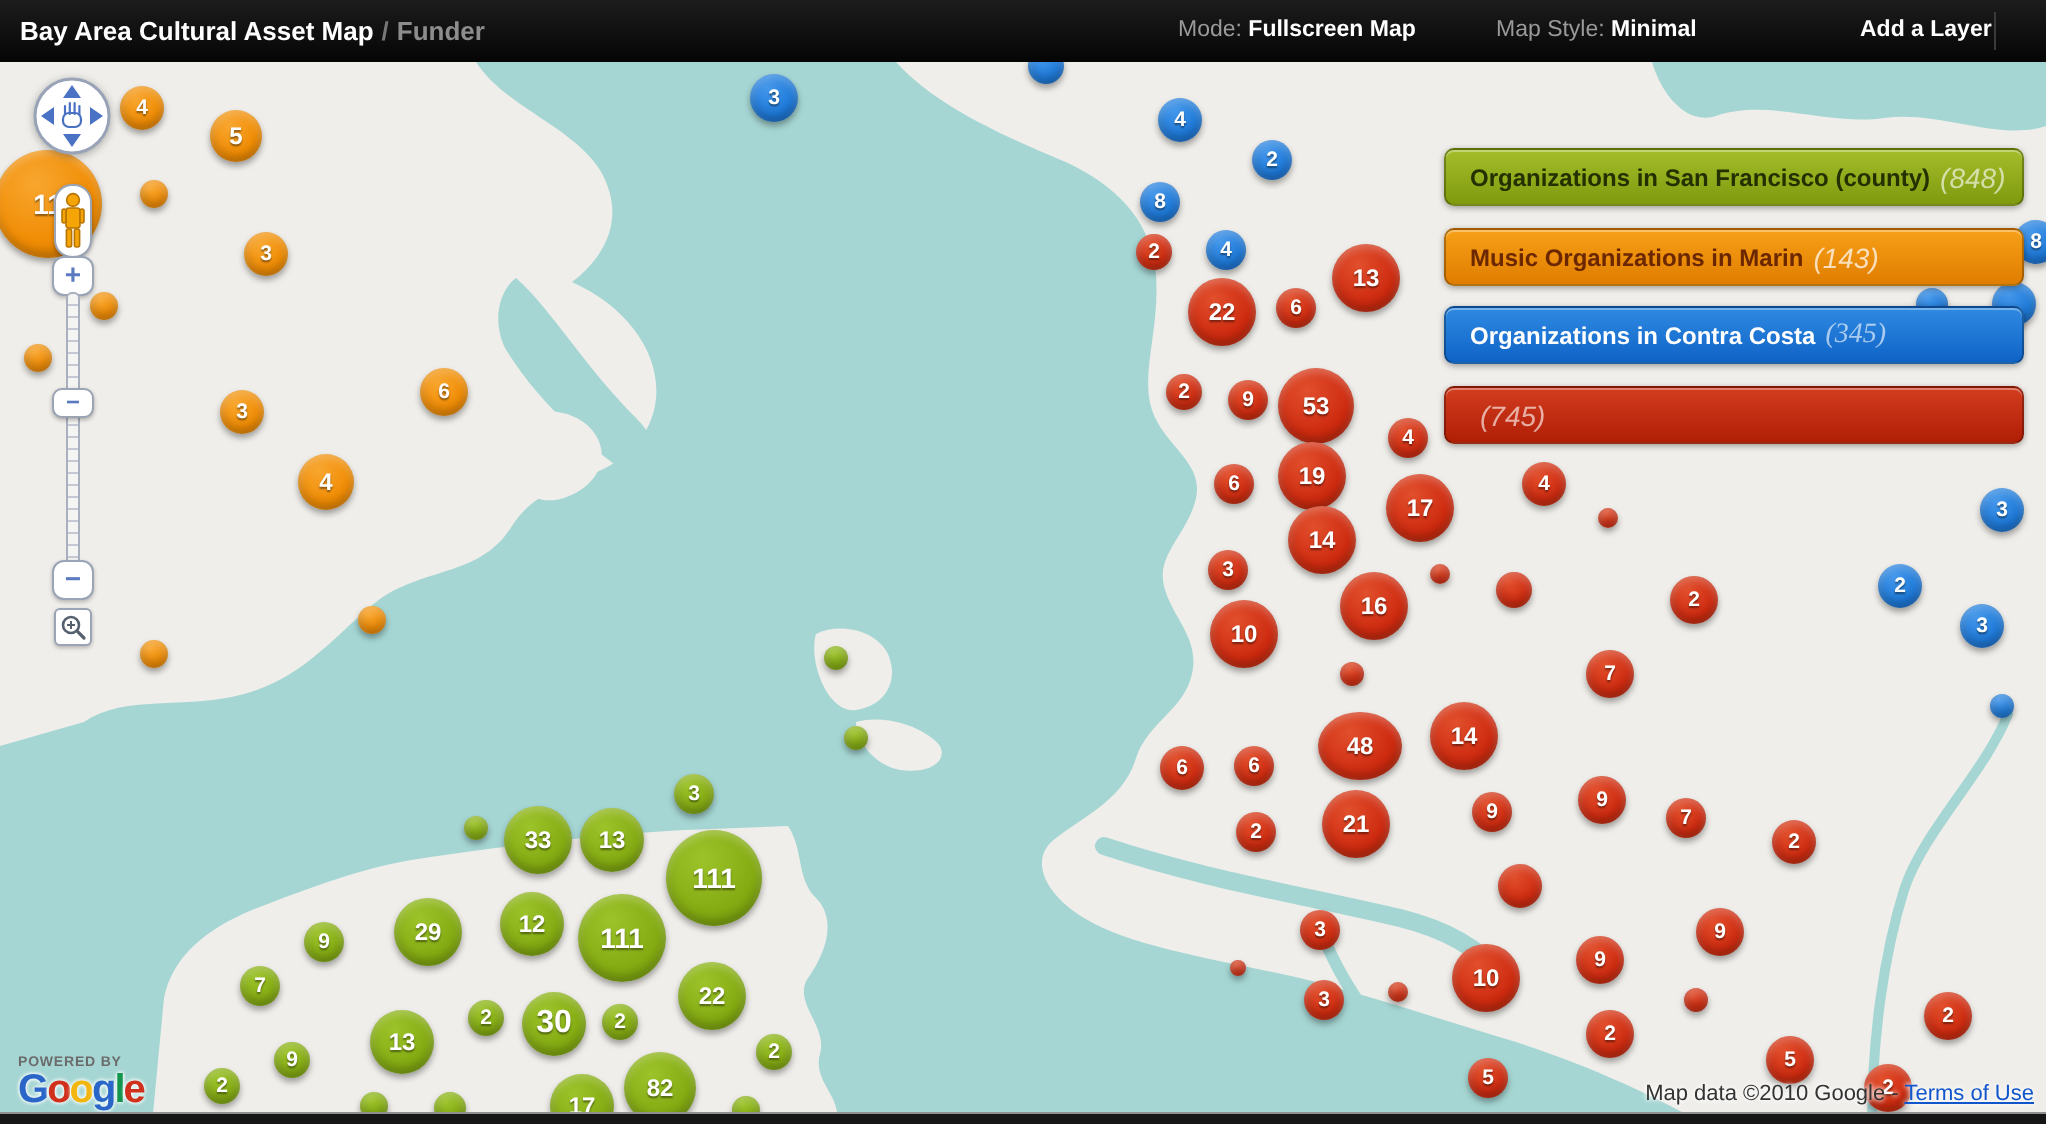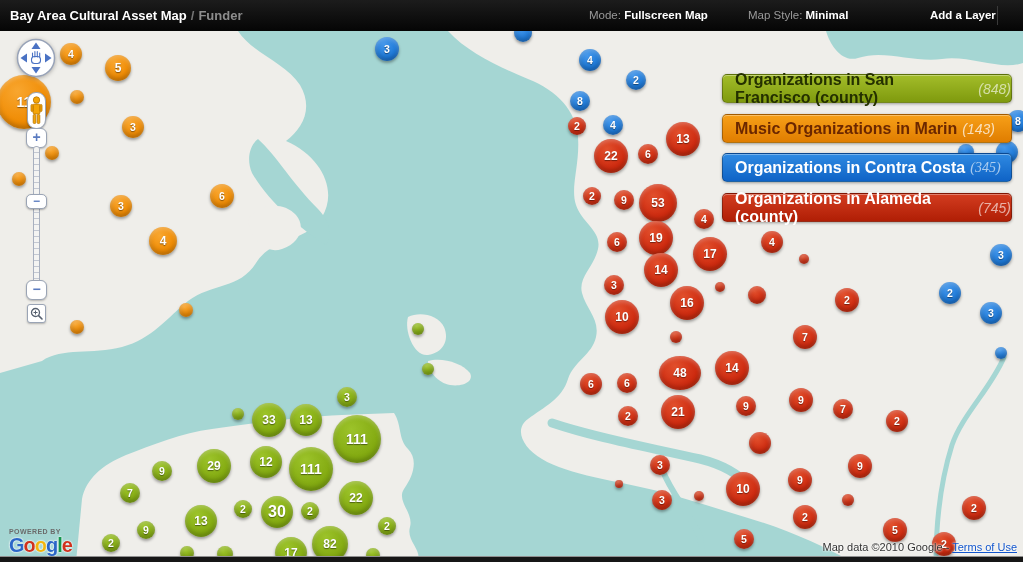--- a/index.html
+++ b/index.html
@@ -35,21 +35,21 @@
   .m-r { background:radial-gradient(circle at 38% 30%, #e14f2c, #ce2b10 60%, #a82004); }
   .m-g { background:radial-gradient(circle at 38% 30%, #9cc32a, #84ab12 60%, #6b9206); }
   .m-b { background:radial-gradient(circle at 38% 30%, #4497ea, #1d79d8 60%, #0e5ab3); }
   .m-o { background:radial-gradient(circle at 38% 30%, #f8a62f, #f08c04 60%, #d17700); }
 
   
   .legend-item { position:absolute; left:722px; width:290px; height:29px; border-radius:5px;
     display:flex; align-items:center; padding-left:12px; z-index:40; cursor:pointer;
     border:1px solid rgba(0,0,0,.28);
     box-shadow:0 1px 3px rgba(0,0,0,.35), inset 0 1px 0 rgba(255,255,255,.35); }
-  .legend-item .lg-label { font-size:16px; font-weight:bold; }
+  .legend-item .lg-label { font-size:12px; font-weight:bold; }
   .legend-item .lg-count { font-size:14px; font-style:italic; margin-left:5px; }
 
   
   .ctl { position:absolute; z-index:30; }
   #pan-ctl { left:16px; top:38px; width:40px; height:40px; cursor:pointer;
     filter:drop-shadow(0 1px 2px rgba(0,0,0,.3)); }
   #pegman { left:27px; top:92px; width:19px; height:37px; background:#fff;
     border:1px solid #9aa4b5; border-radius:9px; box-shadow:0 1px 2px rgba(0,0,0,.3);
     display:flex; align-items:center; justify-content:center; cursor:grab; }
   #zoom-track { left:33px; top:146px; width:7px; height:140px; background:#f4f4f2;
@@ -274,16 +274,15 @@
     </div>
     <div class="legend-item" style="top: 114px; background: linear-gradient(rgb(247, 160, 24), rgb(224, 125, 0));">
       <span class="lg-label" style="color: rgb(107, 39, 0);">Music Organizations in Marin</span>
       <span class="lg-count" style="color: rgba(255, 255, 255, 0.72);">(143)</span>
     </div>
     <div class="legend-item" style="top: 153px; background: linear-gradient(rgb(47, 138, 226), rgb(15, 99, 198));">
       <span class="lg-label" style="color: rgb(255, 255, 255);">Organizations in Contra Costa</span>
       <span class="lg-count" style="color: rgba(255, 255, 255, 0.62); font-family: Liberation Serif, serif;">(345)</span>
     </div>
     <div class="legend-item" style="top: 193px; background: linear-gradient(rgb(211, 61, 32), rgb(176, 30, 5));">
-      <span class="lg-label" style="color: rgb(255, 255, 255);">Organizations in Alameda (county)</span>
       <span class="lg-count" style="color: rgba(255, 255, 255, 0.62);">(745)</span>
     </div>
   </div>
 
 </body></html>

